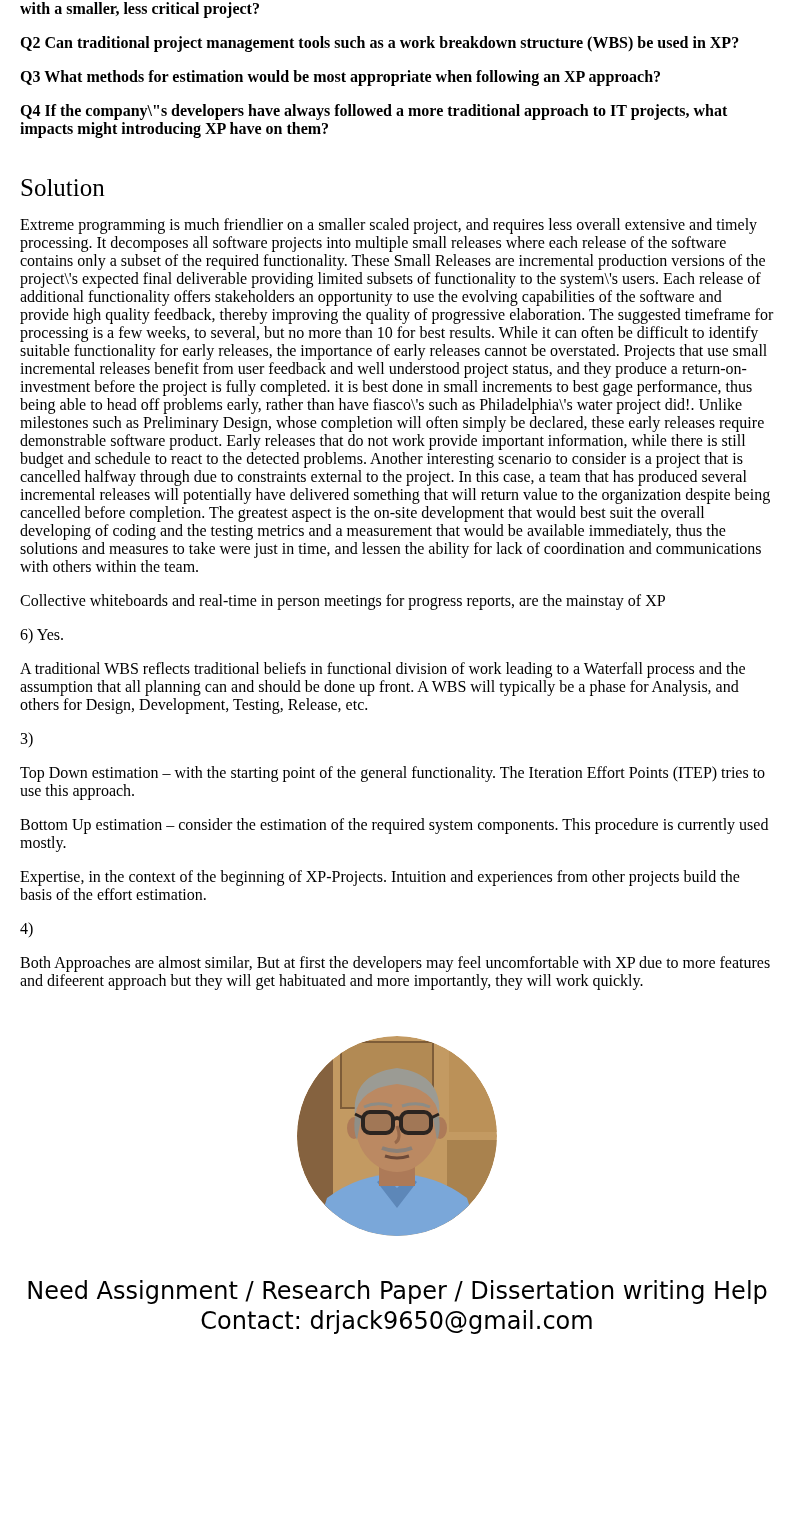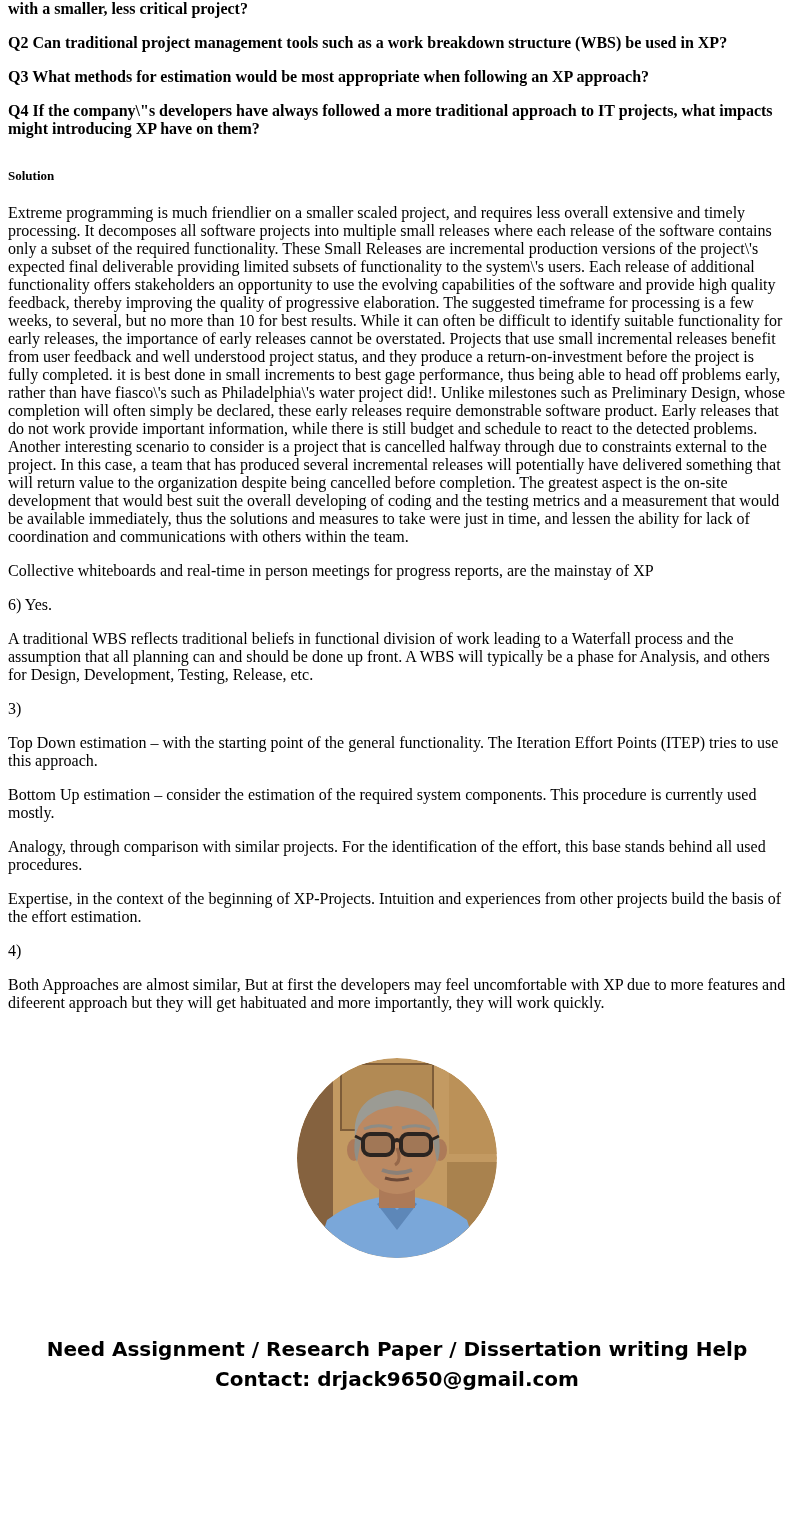--- a/index.html
+++ b/index.html
@@ -7,57 +7,57 @@
     padding: 0;
     background: #ffffff;
   }
   body {
     width: 794px;
     min-height: 1523px;
     color: #000000;
     font-family: "Liberation Serif", "DejaVu Serif", serif;
   }
   .doc {
-    padding: 0 8px;
+    padding: 0 20px;
   }
   .doc p {
     font-size: 16px;
     line-height: 18px;
     margin: 16px 0;
   }
   .q {
     font-weight: bold;
   }
   .frag {
     margin-top: 0 !important;
   }
   .solution-heading {
-    font-size: 13px;
+    font-size: 25px;
     line-height: 24px;
-    font-weight: bold;
-    margin: 26px 0 14px 0;
+    font-weight: normal;
+    margin: 38px 0 14px 0;
   }
   .photo-wrap {
     margin-top: 46px;
     text-align: center;
   }
   .photo {
     display: inline-block;
     width: 200px;
     height: 200px;
     border-radius: 50%;
     overflow: hidden;
     line-height: 0;
   }
   .footer {
-    margin-top: 72px;
+    margin-top: 36px;
     text-align: center;
     font-family: "DejaVu Sans", "Liberation Sans", sans-serif;
-    font-weight: bold;
-    font-size: 20px;
+    font-weight: normal;
+    font-size: 24px;
     line-height: 30px;
   }
 </style>
 </head>
 <body>
 
 <div class="doc">
 
   <p class="q frag">with a smaller, less critical project?</p>
   <p class="q">Q2 Can traditional project management tools such as a work breakdown structure (WBS) be used in XP?</p>
@@ -66,21 +66,20 @@
 
   <div class="solution-heading">Solution</div>
 
   <p>Extreme programming is much friendlier on a smaller scaled project, and requires less overall extensive and timely processing. It decomposes all software projects into multiple small releases where each release of the software contains only a subset of the required functionality. These Small Releases are incremental production versions of the project\'s expected final deliverable providing limited subsets of functionality to the system\'s users. Each release of additional functionality offers stakeholders an opportunity to use the evolving capabilities of the software and provide high quality feedback, thereby improving the quality of progressive elaboration. The suggested timeframe for processing is a few weeks, to several, but no more than 10 for best results. While it can often be difficult to identify suitable functionality for early releases, the importance of early releases cannot be overstated. Projects that use small incremental releases benefit from user feedback and well understood project status, and they produce a return-on-investment before the project is fully completed. it is best done in small increments to best gage performance, thus being able to head off problems early, rather than have fiasco\'s such as Philadelphia\'s water project did!. Unlike milestones such as Preliminary Design, whose completion will often simply be declared, these early releases require demonstrable software product. Early releases that do not work provide important information, while there is still budget and schedule to react to the detected problems. Another interesting scenario to consider is a project that is cancelled halfway through due to constraints external to the project. In this case, a team that has produced several incremental releases will potentially have delivered something that will return value to the organization despite being cancelled before completion. The greatest aspect is the on-site development that would best suit the overall developing of coding and the testing metrics and a measurement that would be available immediately, thus the solutions and measures to take were just in time, and lessen the ability for lack of coordination and communications with others within the team.</p>
   <p>Collective whiteboards and real-time in person meetings for progress reports, are the mainstay of XP</p>
   <p>6) Yes.</p>
   <p>A traditional WBS reflects traditional beliefs in functional division of work leading to a Waterfall process and the assumption that all planning can and should be done up front. A WBS will typically be a phase for Analysis, and others for Design, Development, Testing, Release, etc.</p>
   <p>3)</p>
   <p>Top Down estimation – with the starting point of the general functionality. The Iteration Effort Points (ITEP) tries to use this approach.</p>
   <p>Bottom Up estimation – consider the estimation of the required system components. This procedure is currently used mostly.</p>
-  <p>Analogy, through comparison with similar projects. For the identification of the effort, this base stands behind all used procedures.</p>
   <p>Expertise, in the context of the beginning of XP-Projects. Intuition and experiences from other projects build the basis of the effort estimation.</p>
   <p>4)</p>
   <p>Both Approaches are almost similar, But at first the developers may feel uncomfortable with XP due to more features and difeerent approach but they will get habituated and more importantly, they will work quickly.</p>
 
   <div class="photo-wrap">
     <span class="photo">
       <svg width="200" height="200" viewBox="0 0 200 200" xmlns="http://www.w3.org/2000/svg">
         <defs>
           <clipPath id="photo-clip">
               <circle cx="100" cy="100" r="100"></circle>

